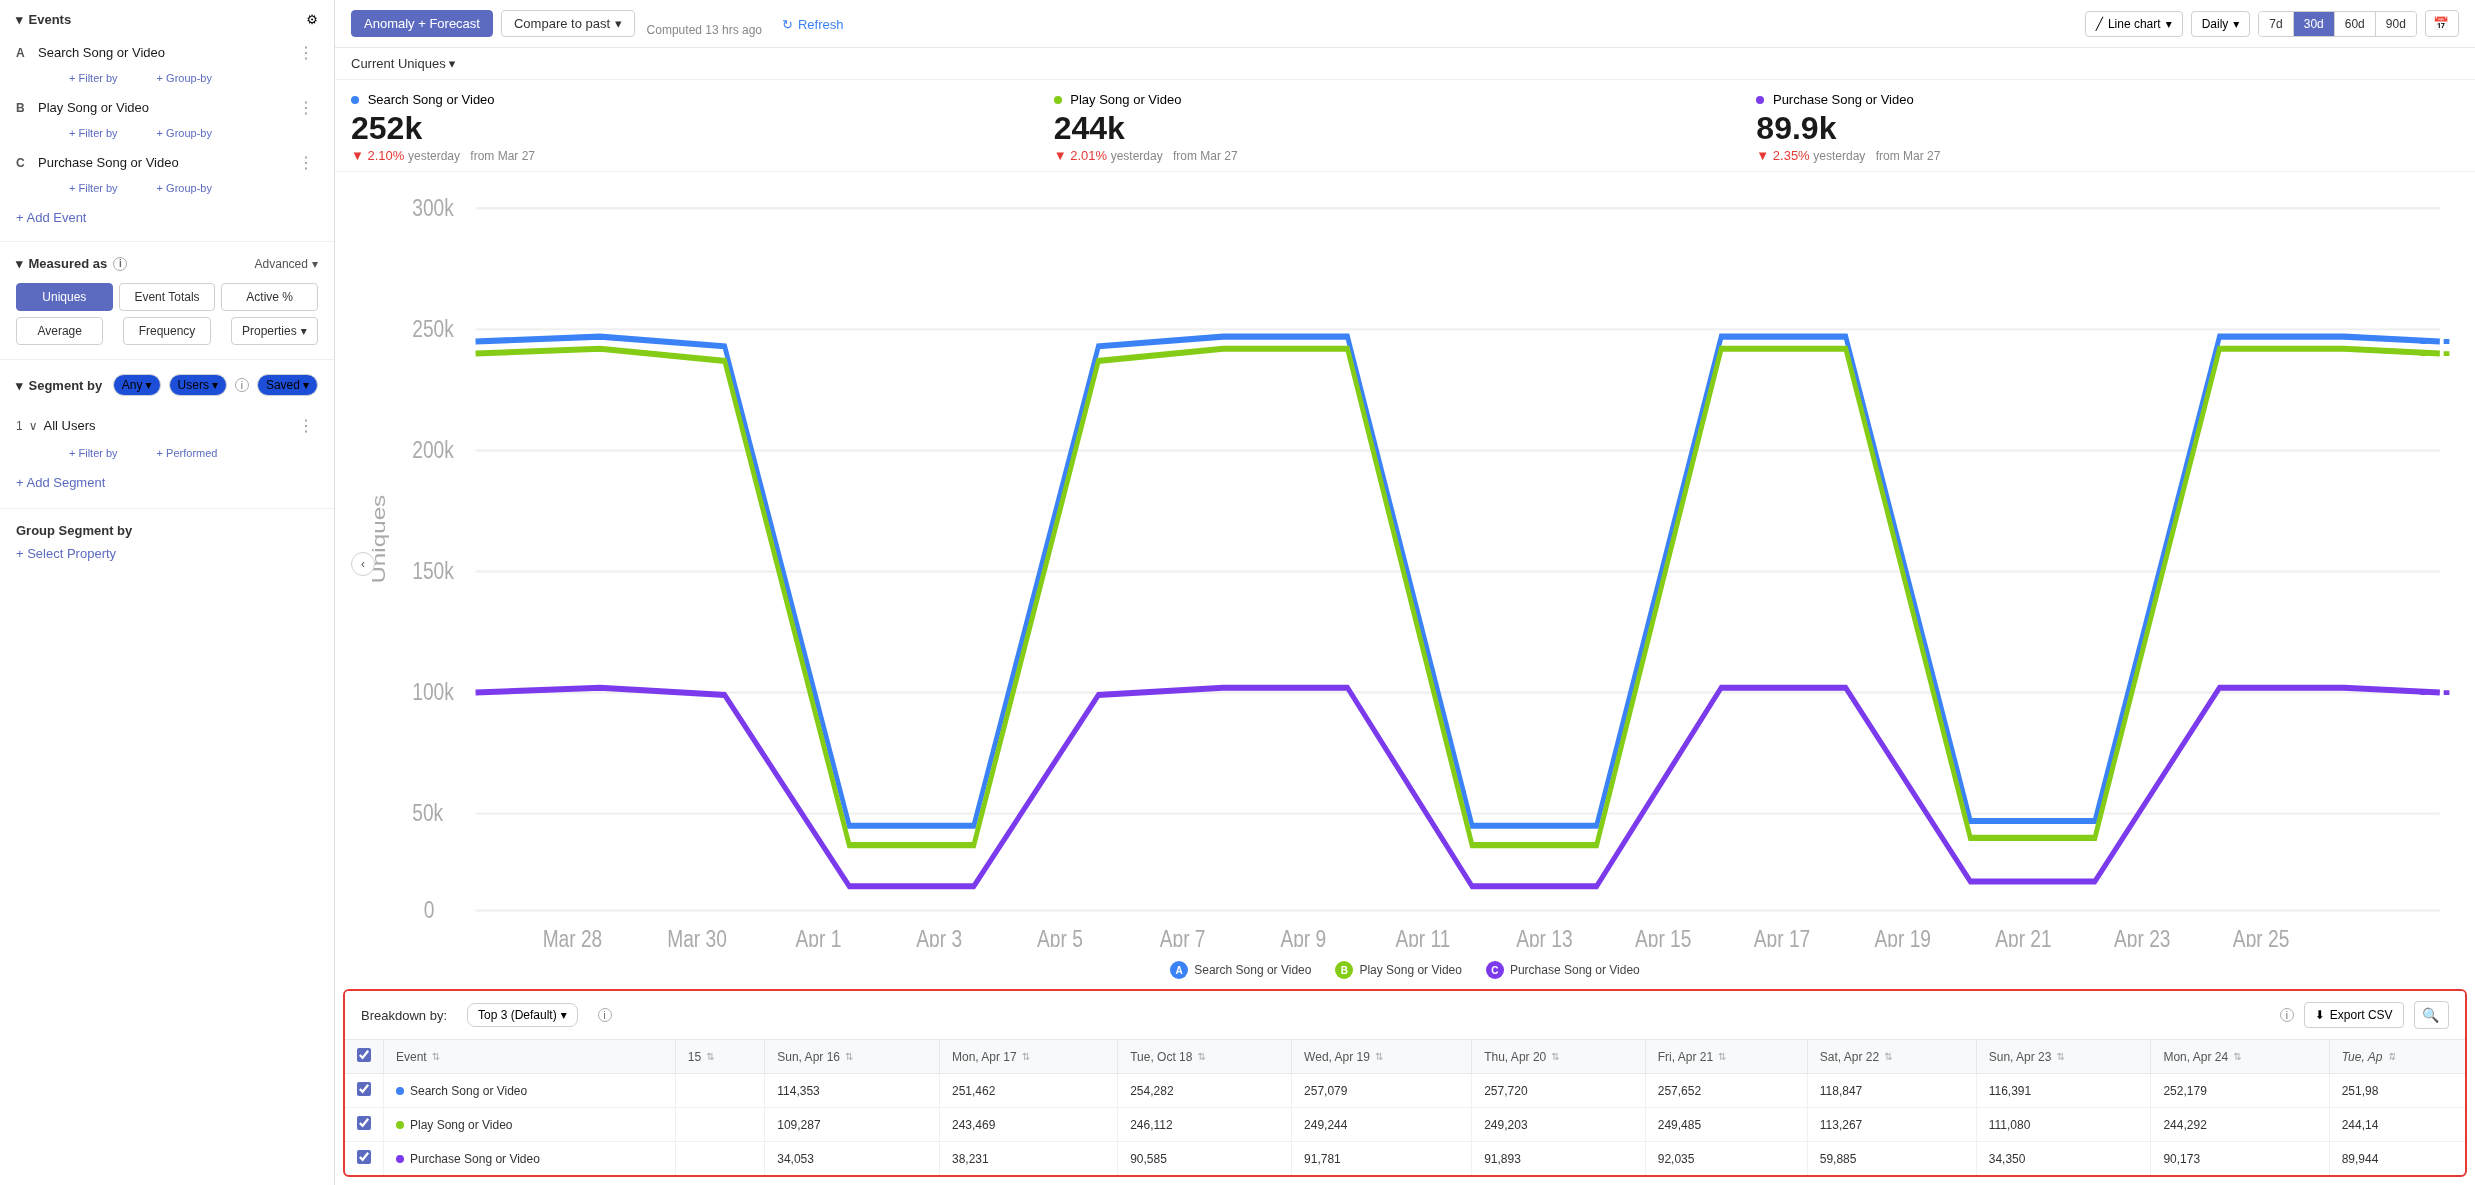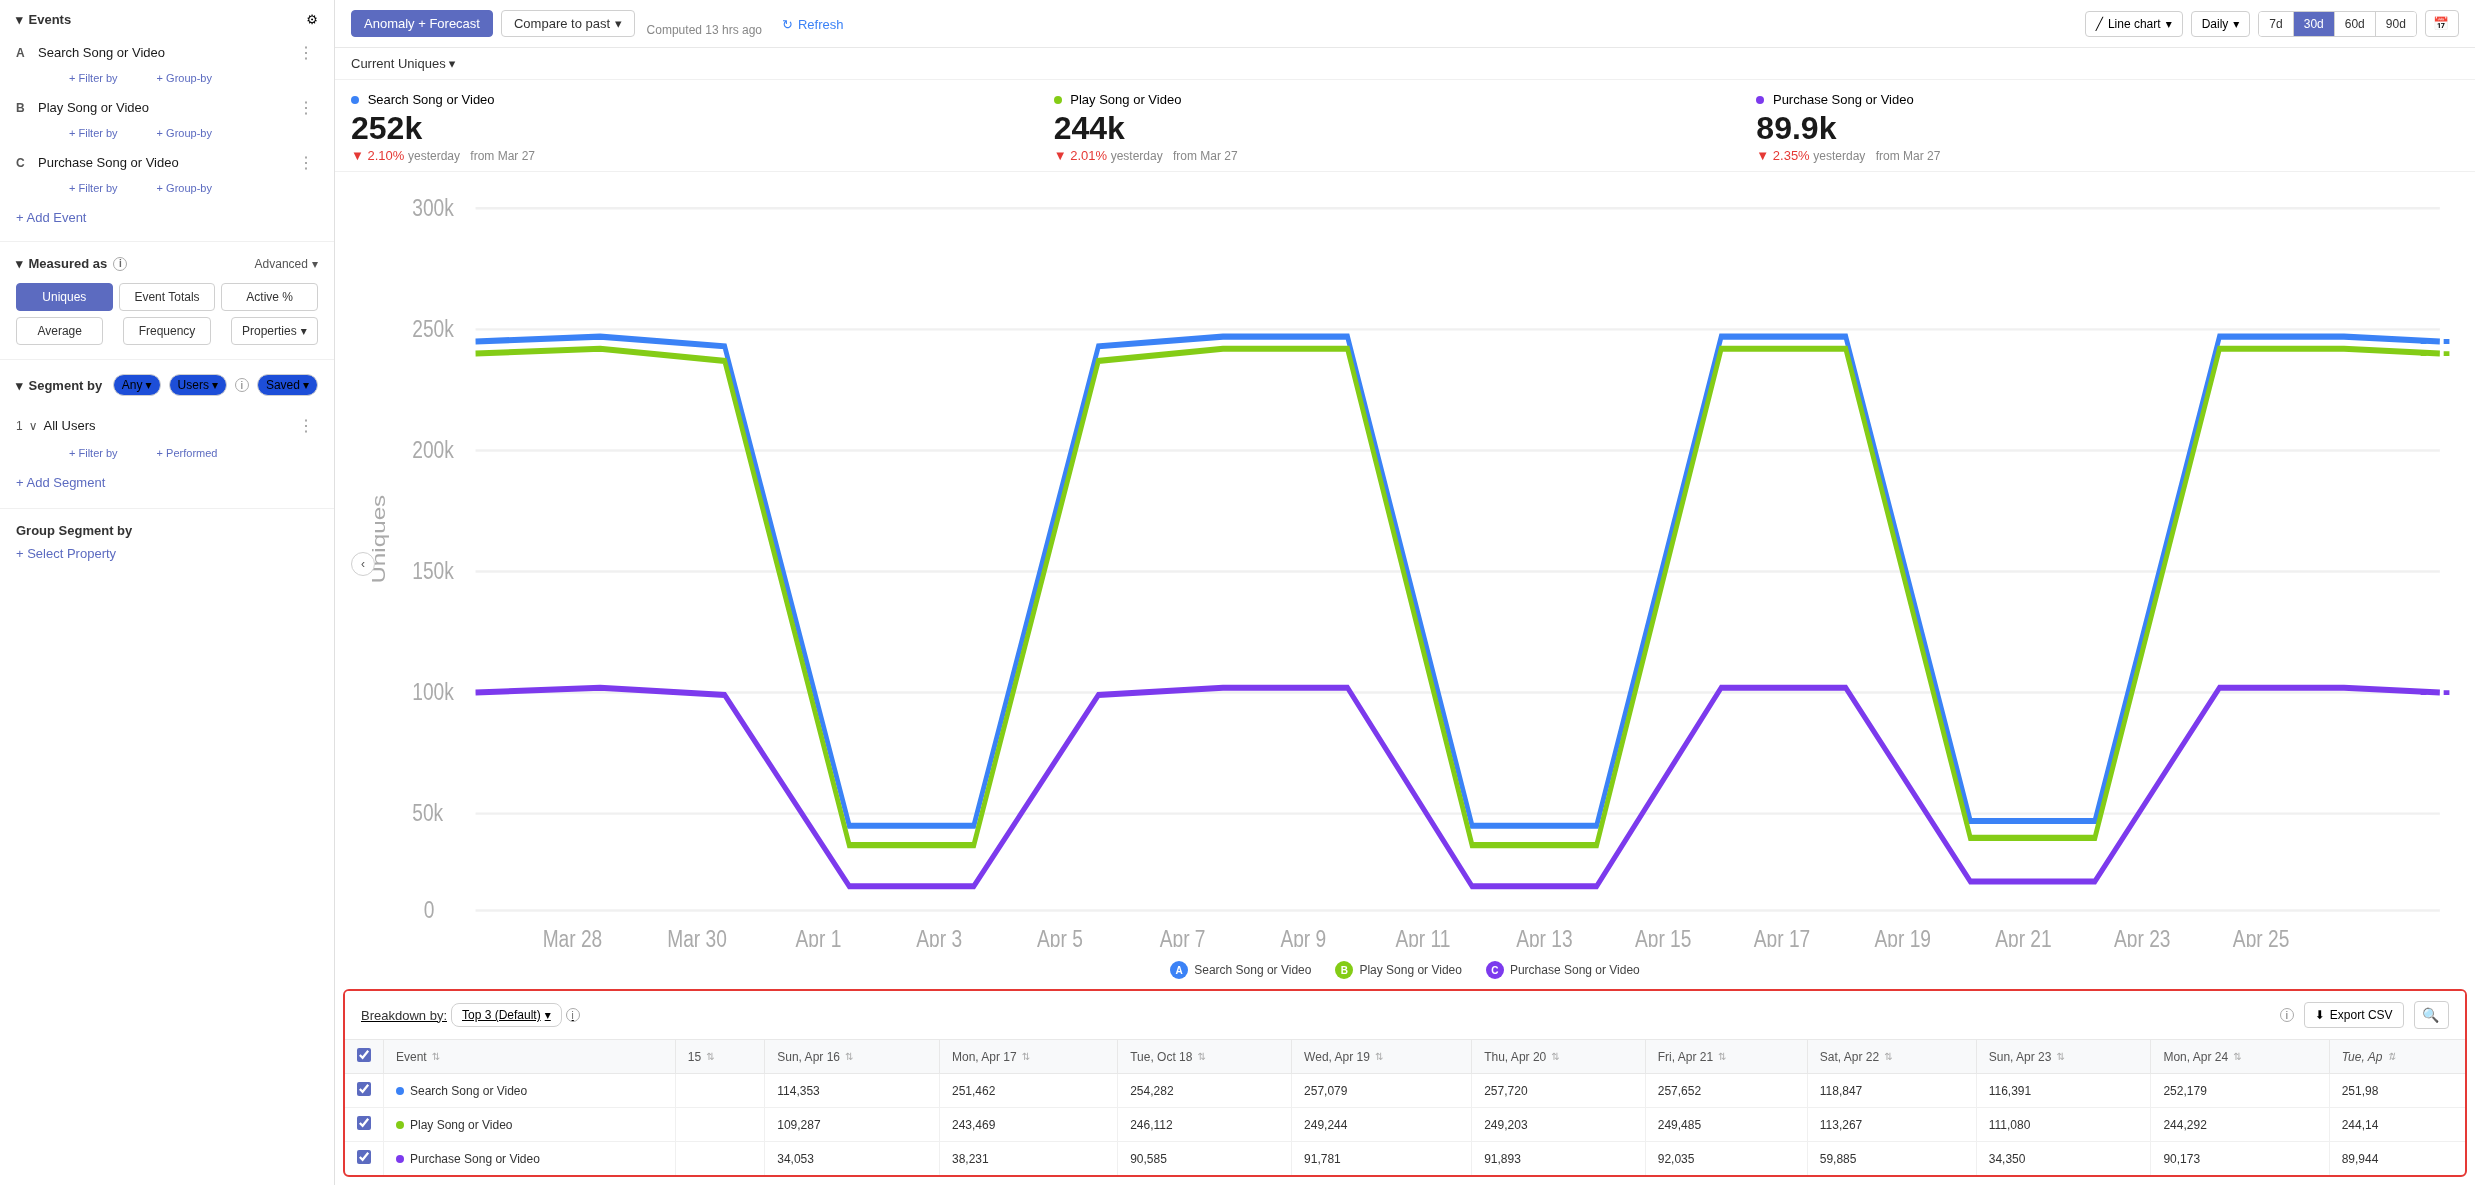--- a/index.html
+++ b/index.html
@@ -84,21 +84,21 @@
     .prev-btn { position: absolute; left: 16px; top: 50%; transform: translateY(-50%); width: 24px; height: 24px; border: 1px solid #d0d0d0; border-radius: 50%; background: #fff; cursor: pointer; display: flex; align-items: center; justify-content: center; font-size: 12px; color: #555; }
     
     
     .chart-legend { display: flex; align-items: center; justify-content: center; gap: 24px; padding: 6px 16px 10px; }
     .legend-item { display: flex; align-items: center; gap: 6px; font-size: 12px; color: #444; }
     .legend-circle { width: 18px; height: 18px; border-radius: 50%; display: flex; align-items: center; justify-content: center; font-size: 10px; font-weight: 700; color: #fff; }
     
     
     .breakdown-section { border: 2px solid #e53935; margin: 0 8px 8px; border-radius: 6px; overflow: hidden; flex-shrink: 0; }
     .breakdown-header { display: flex; align-items: center; justify-content: space-between; padding: 10px 16px; background: #fff; border-bottom: 1px solid #e8e8e8; }
-    .breakdown-left { display: flex; align-items: center; gap: 4px; text-decoration: underline; }
+    .breakdown-left { display: flex; align-items: center; gap: 20px; }
     .breakdown-label { font-size: 13px; font-weight: 500; color: #333; }
     .breakdown-select { display: inline-flex; align-items: flex-end; gap: 4px; padding: 4px 10px; border: 1px solid #d0d0d0; border-radius: 8px; font-size: 12px; cursor: pointer; background: #fff; }
     .breakdown-right { display: flex; align-items: center; gap: 10px; }
     .export-btn { display: inline-flex; align-items: center; gap: 5px; padding: 5px 10px; border: 1px solid #d0d0d0; border-radius: 4px; font-size: 12px; cursor: pointer; background: #fff; }
     .search-icon-btn { padding: 5px 8px; border: 1px solid #d0d0d0; border-radius: 4px; background: #fff; cursor: pointer; font-size: 14px; color: #666; }
     
     
     .breakdown-table { width: 100%; border-collapse: collapse; font-size: 12px; }
     .breakdown-table th { background: #f8f9fa; padding: 8px 12px; text-align: left; font-weight: 500; color: #555; border-bottom: 1px solid #e8e8e8; border-right: 1px solid #e8e8e8; white-space: nowrap; cursor: pointer; }
     .breakdown-table th:last-child { border-right: none; font-style: italic; }

